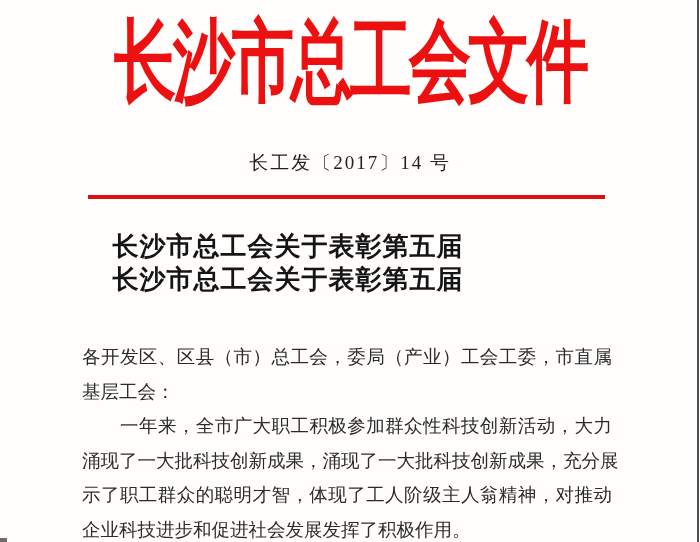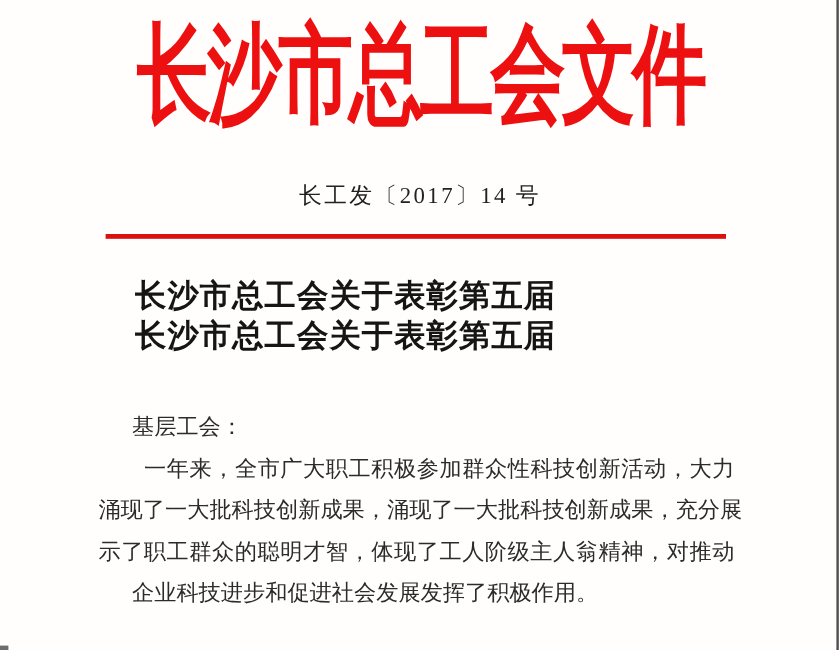--- a/index.html
+++ b/index.html
@@ -66,21 +66,20 @@
     color: #2b2b2b;
   }
   .bline {
     text-align: justify;
     text-align-last: justify;
     white-space: nowrap;
   }
   .bline.endline {
     text-align: right;
     text-align-last: left;
-    margin-left: 28px;
   }
   .bline.indent { text-indent: 38px; }
 
   
   .edge-line {
     position: absolute; top: 0; right: 1px;
     width: 2px; height: 542px;
     background: #4e4e4e;
   }
   
@@ -102,20 +101,21 @@
   <div class="docnum">长工发〔2017〕14 号</div>
 
   <div class="redline"></div>
 
   <div class="title">
     <div>长沙市总工会关于表彰第五届</div>
     <div>长沙市总工会关于表彰第五届</div>
   </div>
 
   <div class="body-block">
+    <div class="bline">各开发区、区县（市）总工会，委局（产业）工会工委，市直属</div>
     <div class="bline endline">基层工会：</div>
     <div class="bline indent">一年来，全市广大职工积极参加群众性科技创新活动，大力</div>
     <div class="bline">涌现了一大批科技创新成果，涌现了一大批科技创新成果，充分展</div>
     <div class="bline">示了职工群众的聪明才智，体现了工人阶级主人翁精神，对推动</div>
     <div class="bline endline">企业科技进步和促进社会发展发挥了积极作用。</div>
   </div>
 
   <div class="edge-line"></div>
   <div class="corner-mark"></div>
 

